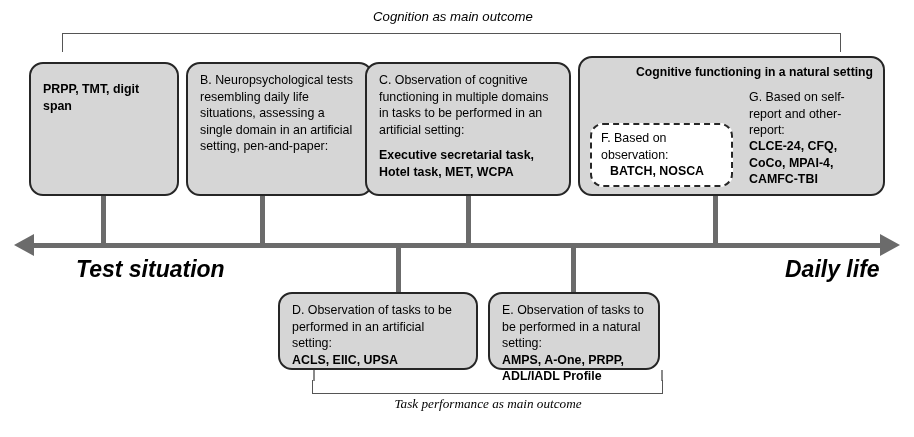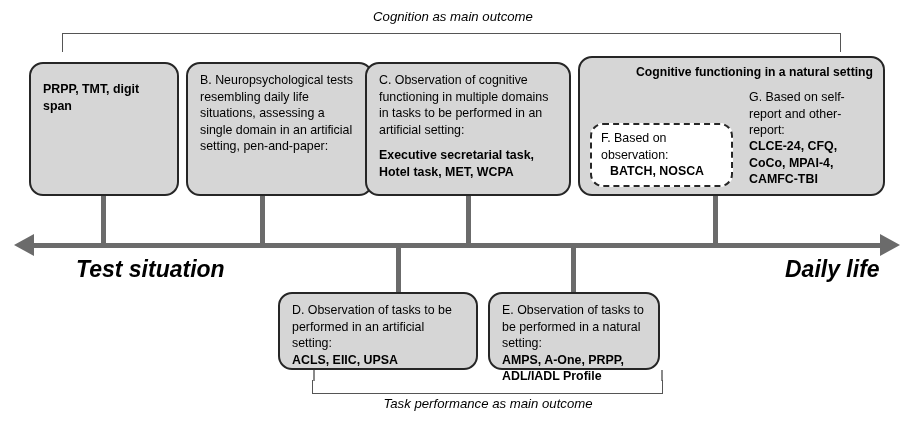--- a/index.html
+++ b/index.html
@@ -143,21 +143,21 @@
   }
   .caption {
     position: absolute;
     font-style: italic;
     font-size: 13.2px;
     line-height: 1.32;
     text-align: center;
     z-index: 3;
   }
   #caption-top    { left: 258px; top: 8px;   width: 390px; }
-  #caption-bottom { left: 288px; top: 395px; width: 400px; }
+  #caption-bottom { left: 288px; top: 395px; width: 400px; font-family: Liberation Serif, serif; }
 </style>
 </head>
 <body>
 
 <div id="canvas">
 
   <div class="bracket" id="bracket-top"></div>
   <div class="caption" id="caption-top">Cognition as main outcome</div>
 
   <div class="box" id="box-a">

